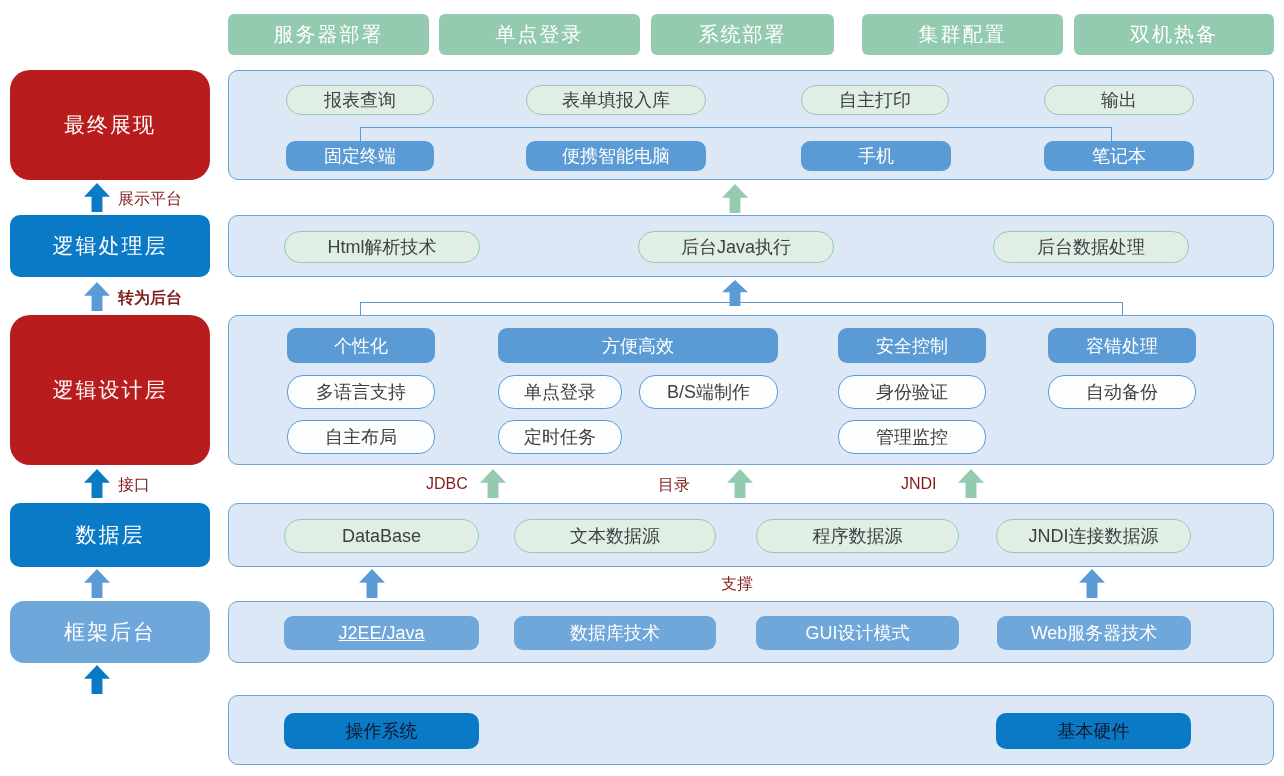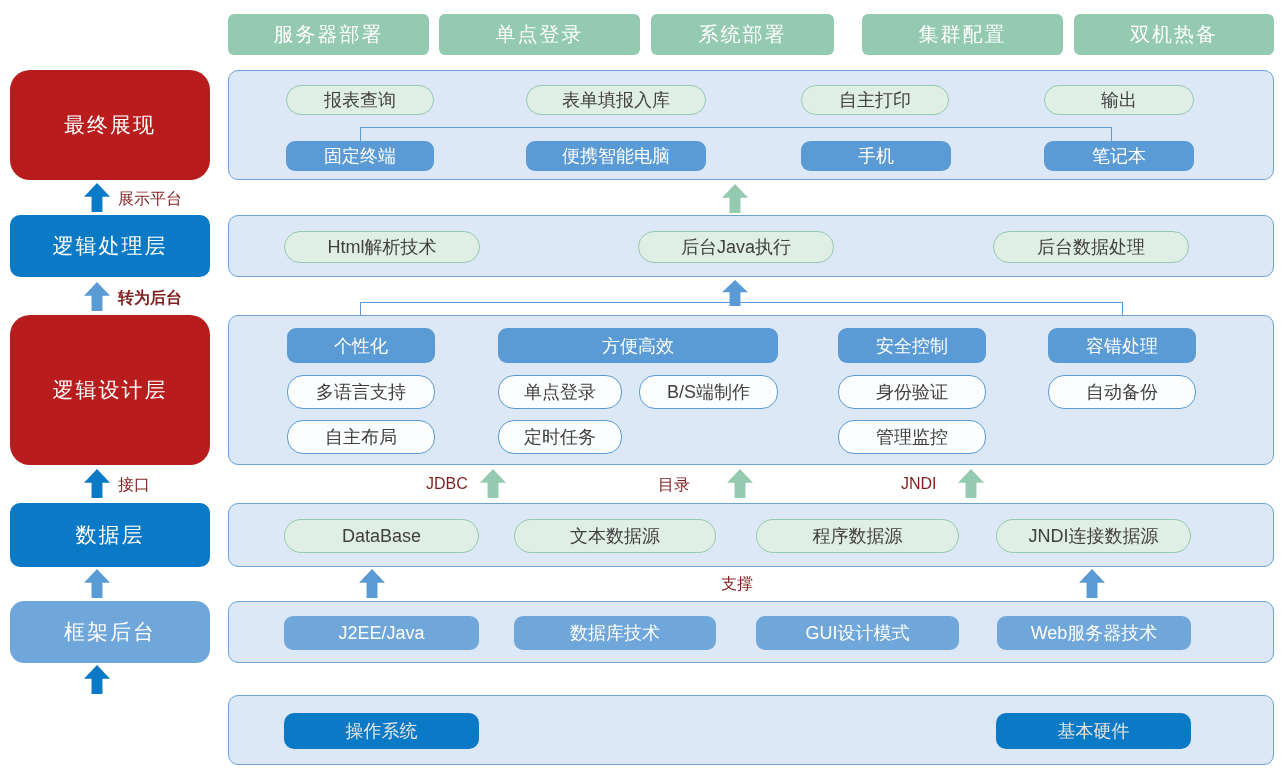--- a/index.html
+++ b/index.html
@@ -19,21 +19,21 @@
   .tone-dark{background:#0b7ac6;border-radius:10px;}
   .tone-med{background:#b91c1c;border-radius:20px;}
   .tone-light{background:#6fa7db;border-radius:14px;}
   
   .panel{left:228px;width:1046px;background:#dce8f5;border:1.5px solid #6ba3d9;border-radius:10px;}
   
   .green-outline{background:#e0efe6;border:1.5px solid #94cab0;border-radius:15px;color:#404040;font-size:18px;}
   .blue-solid{background:#5b9bd5;border-radius:9px;color:#fff;font-size:18px;}
   .white-outline{background:#fbfdfe;border:1.5px solid #5b9bd5;border-radius:16px;color:#404040;font-size:18px;}
   .lblue-solid{background:#6fa7db;border-radius:9px;color:#fff;font-size:18px;}
-  .dark-solid{background:#0b7ac6;border-radius:10px;color:#e5e5e5;font-size:18px;}
+  .dark-solid{background:#0b7ac6;border-radius:10px;color:#0f172a;font-size:18px;}
   
   .arr{
     position:absolute;width:26px;height:29px;
     clip-path:polygon(50% 0,100% 47%,71% 47%,71% 100%,29% 100%,29% 47%,0 47%);
   }
   .arr-dark{background:#0b7ac6;}
   .arr-med{background:#5b9bd5;}
   .arr-green{background:#94cab0;}
   
   .conn{
@@ -125,21 +125,21 @@
     <div class="btn green-outline" style="left:285px;top:15px;width:202px;height:34px;border-radius:17px;">文本数据源</div>
     <div class="btn green-outline" style="left:527px;top:15px;width:203px;height:34px;border-radius:17px;">程序数据源</div>
     <div class="btn green-outline" style="left:767px;top:15px;width:195px;height:34px;border-radius:17px;">JNDI连接数据源</div>
   </div>
 
   <div class="arr arr-med" style="left:359px;top:569px;"></div>
   <div class="flow-label" style="left:721px;top:574px;">支撑</div>
   <div class="arr arr-med" style="left:1079px;top:569px;"></div>
 
   <div class="abs panel" style="top:601px;height:62px;">
-    <div class="btn lblue-solid" style="left:55px;top:14px;width:195px;height:34px;">J2EE/Java</div>
+    <div class="btn lblue-solid" style="left:55px;top:14px;width:195px;height:34px;text-decoration:underline;">J2EE/Java</div>
     <div class="btn lblue-solid" style="left:285px;top:14px;width:202px;height:34px;">数据库技术</div>
     <div class="btn lblue-solid" style="left:527px;top:14px;width:203px;height:34px;">GUI设计模式</div>
     <div class="btn lblue-solid" style="left:768px;top:14px;width:194px;height:34px;">Web服务器技术</div>
   </div>
 
   <div class="abs panel" style="top:695px;height:70px;">
     <div class="btn dark-solid" style="left:55px;top:17px;width:195px;height:36px;">操作系统</div>
     <div class="btn dark-solid" style="left:767px;top:17px;width:195px;height:36px;">基本硬件</div>
   </div>
 

